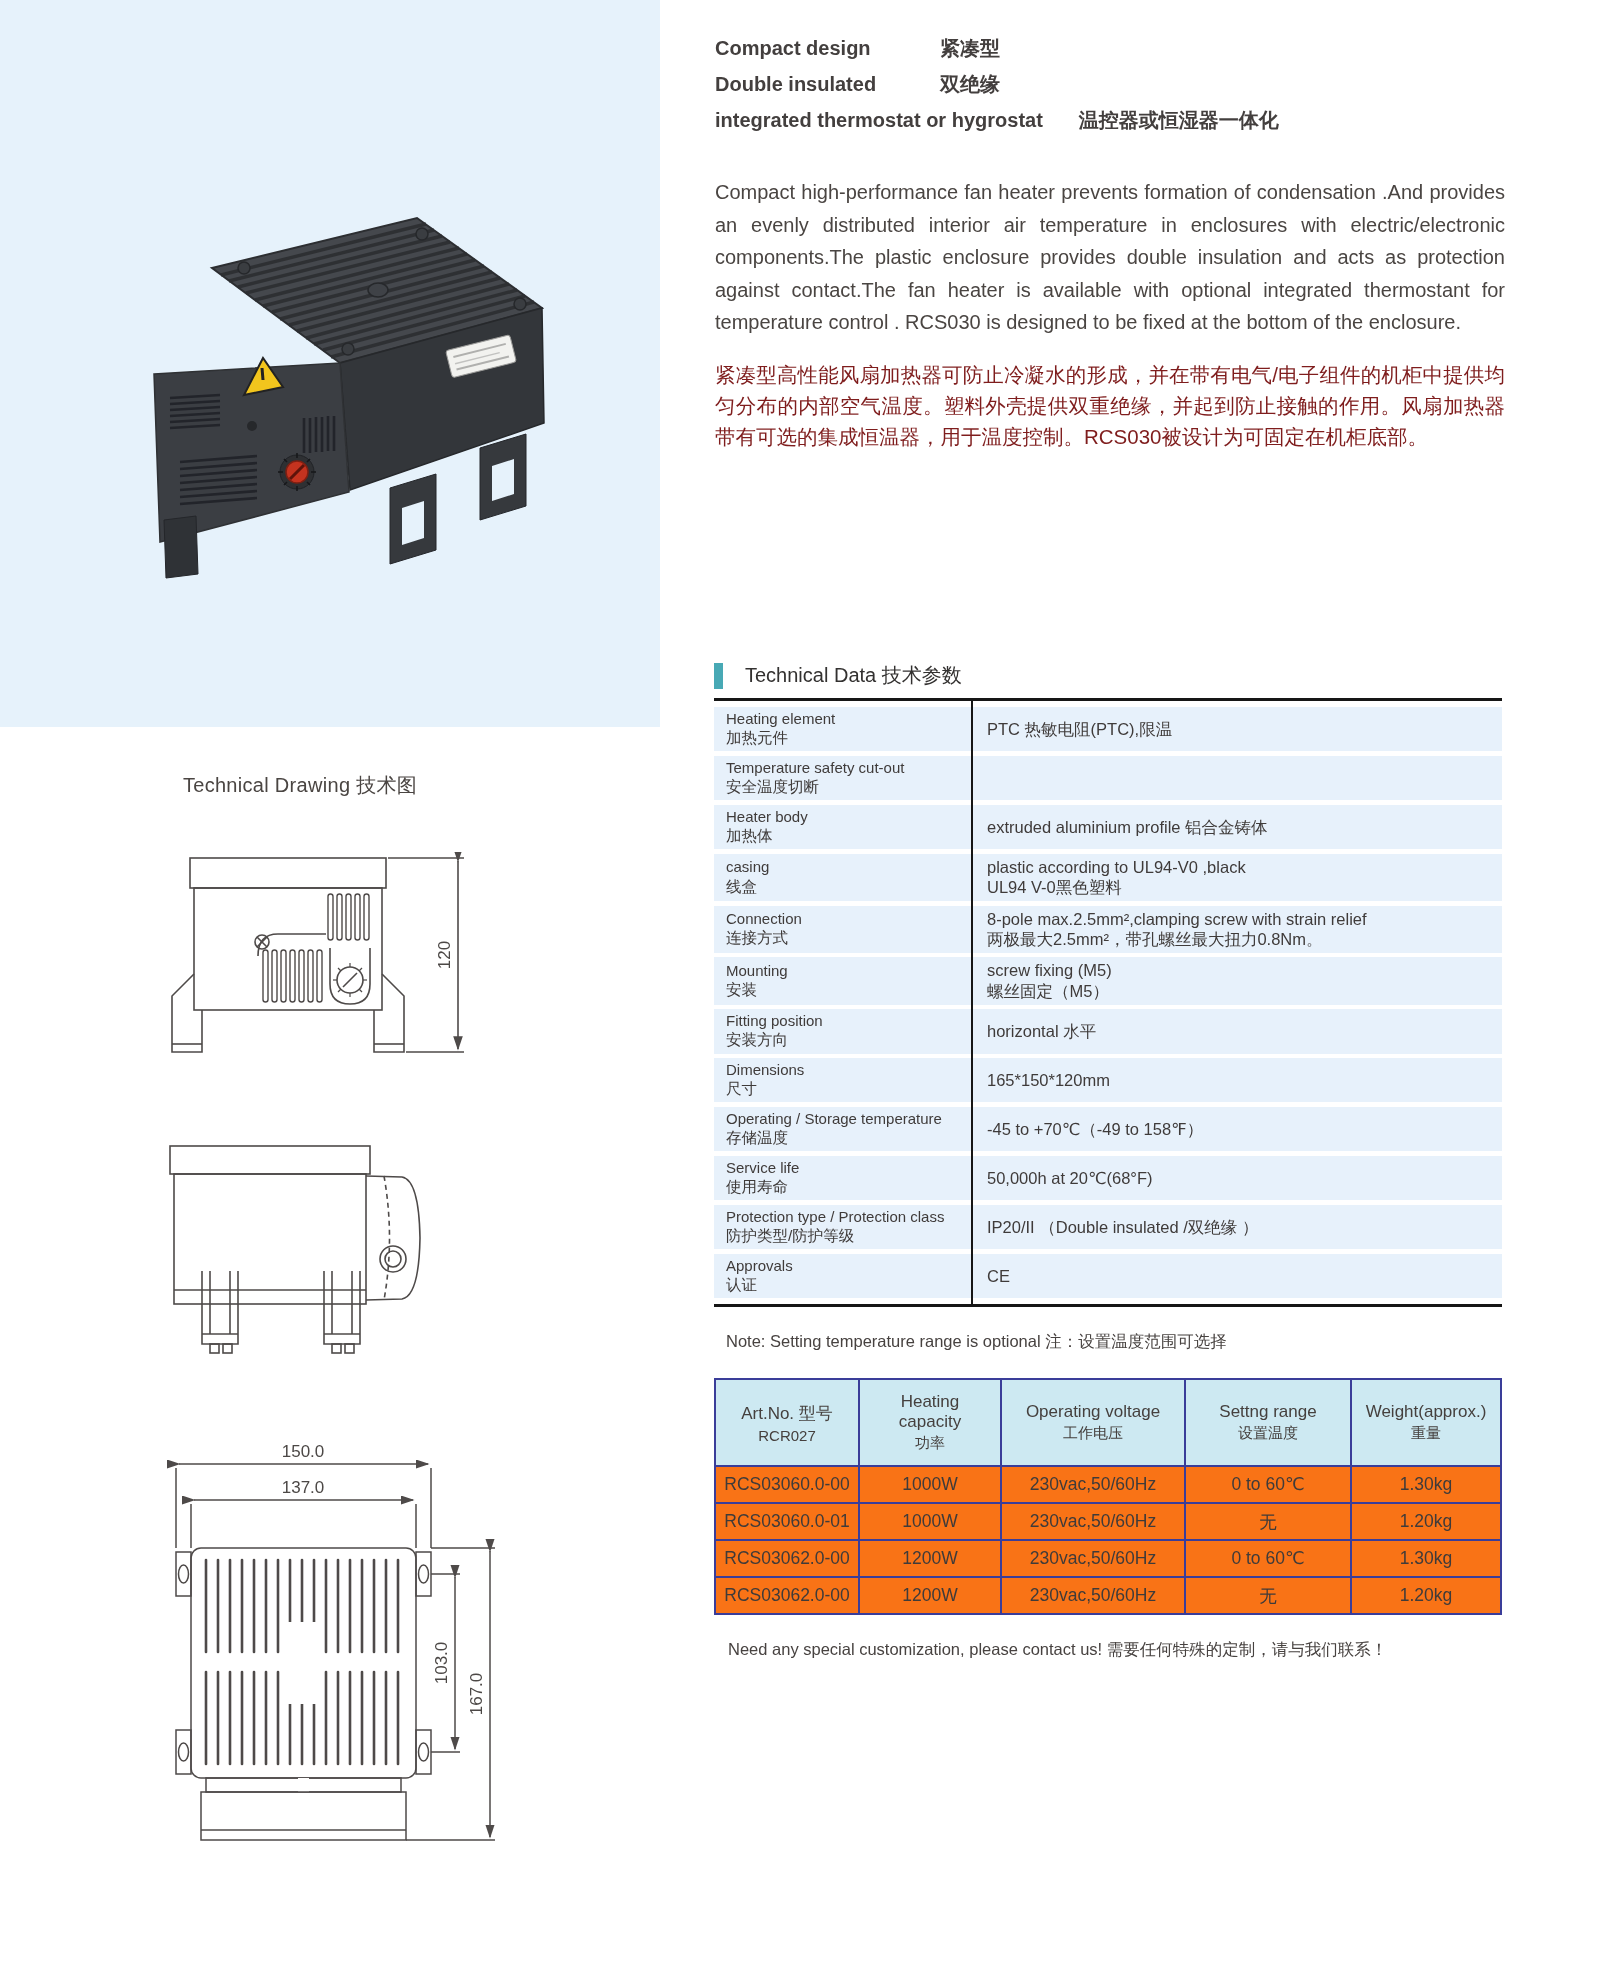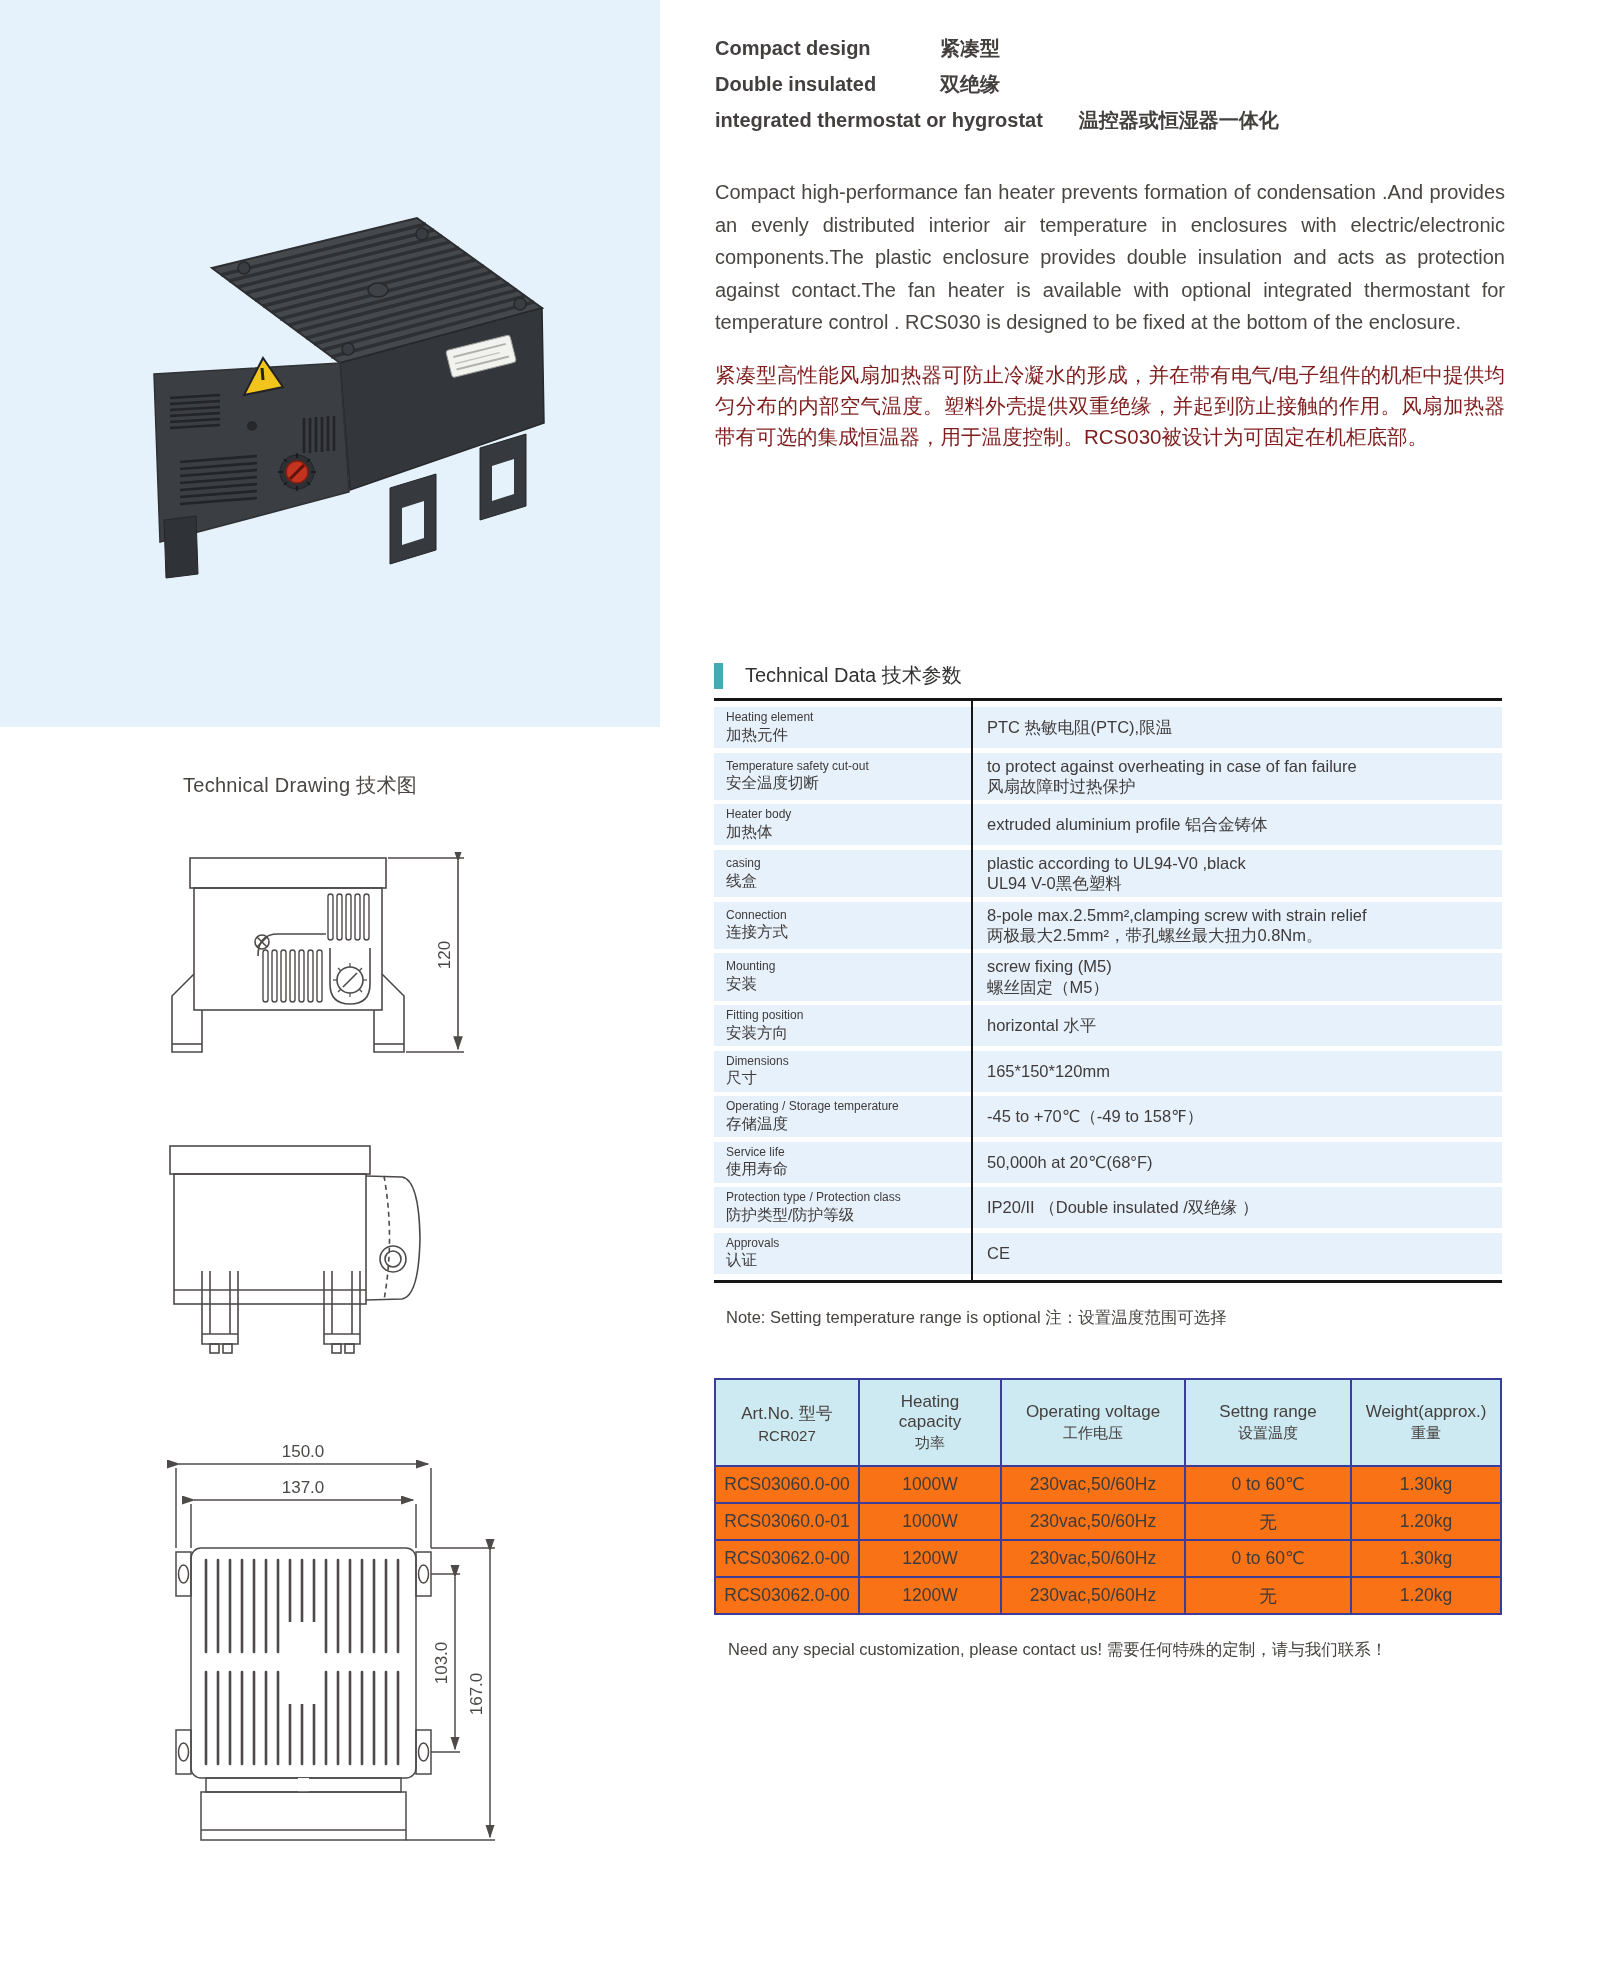--- a/index.html
+++ b/index.html
@@ -28,21 +28,21 @@
 
   
   .techdata { position:absolute; left:714px; top:662px; width:788px; }
   .techdata-header { display:flex; align-items:center; padding-bottom:9px; border-bottom:3px solid #161616;gap:11px; }
   .accent-bar { width:9px; height:26px; background:#48a9b5; margin-right:11px; }
   .techdata-title { font-size:20px; color:#333130; }
   .trows { position:relative; padding-top:6px; border-bottom:3px solid #161616; }
   .trow { display:flex; min-height:41px; margin-bottom:4.5px; background:#e7f1fb; }
   .trow:last-child { margin-bottom:6px; }
   .tcell-l { width:257px; display:flex; flex-direction:column; justify-content:center; padding:3px 6px 3px 12px; }
-  .tcell-l .en { font-size:12px; line-height:1.22; color:#3f3b3a; }
+  .tcell-l .en { font-size:15px; line-height:1.22; color:#3f3b3a; }
   .tcell-l .zh { font-size:15.5px; line-height:1.3; color:#3f3b3a; }
   .tcell-r { flex:1; display:flex; flex-direction:column; justify-content:center; padding:3px 6px 3px 16px; }
   .tcell-r div { font-size:16.5px; line-height:1.25; color:#3f3b3a; }
   .tdivider { position:absolute; left:257px; top:0; bottom:0; width:2px; background:#161616; }
   .technote { margin-top:24px; padding-left:12px; font-size:16.5px; color:#474240; }
 
   
   .ordertable-wrap { position:absolute; left:714px; top:1378px; width:788px; }
   table.order { border-collapse:collapse; width:786px; table-layout:fixed; }
   table.order th, table.order td { border:2px solid #3a3d99; text-align:center; vertical-align:middle; }
@@ -350,24 +350,20 @@
           </div>
         <div class="tcell-r">
             <div>PTC  热敏电阻(PTC),限温</div>
             <div></div>
           </div>
       </div>
       <div class="trow">
         <div class="tcell-l">
             <div class="en">Temperature safety cut-out</div>
             <div class="zh">安全温度切断</div>
-          </div>
-        <div class="tcell-r">
-            <div>to protect against overheating in case of fan failure</div>
-            <div>风扇故障时过热保护</div>
           </div>
       </div>
       <div class="trow">
         <div class="tcell-l">
             <div class="en">Heater body</div>
             <div class="zh">加热体</div>
           </div>
         <div class="tcell-r">
             <div>extruded aluminium  profile  铝合金铸体</div>
             <div></div>

